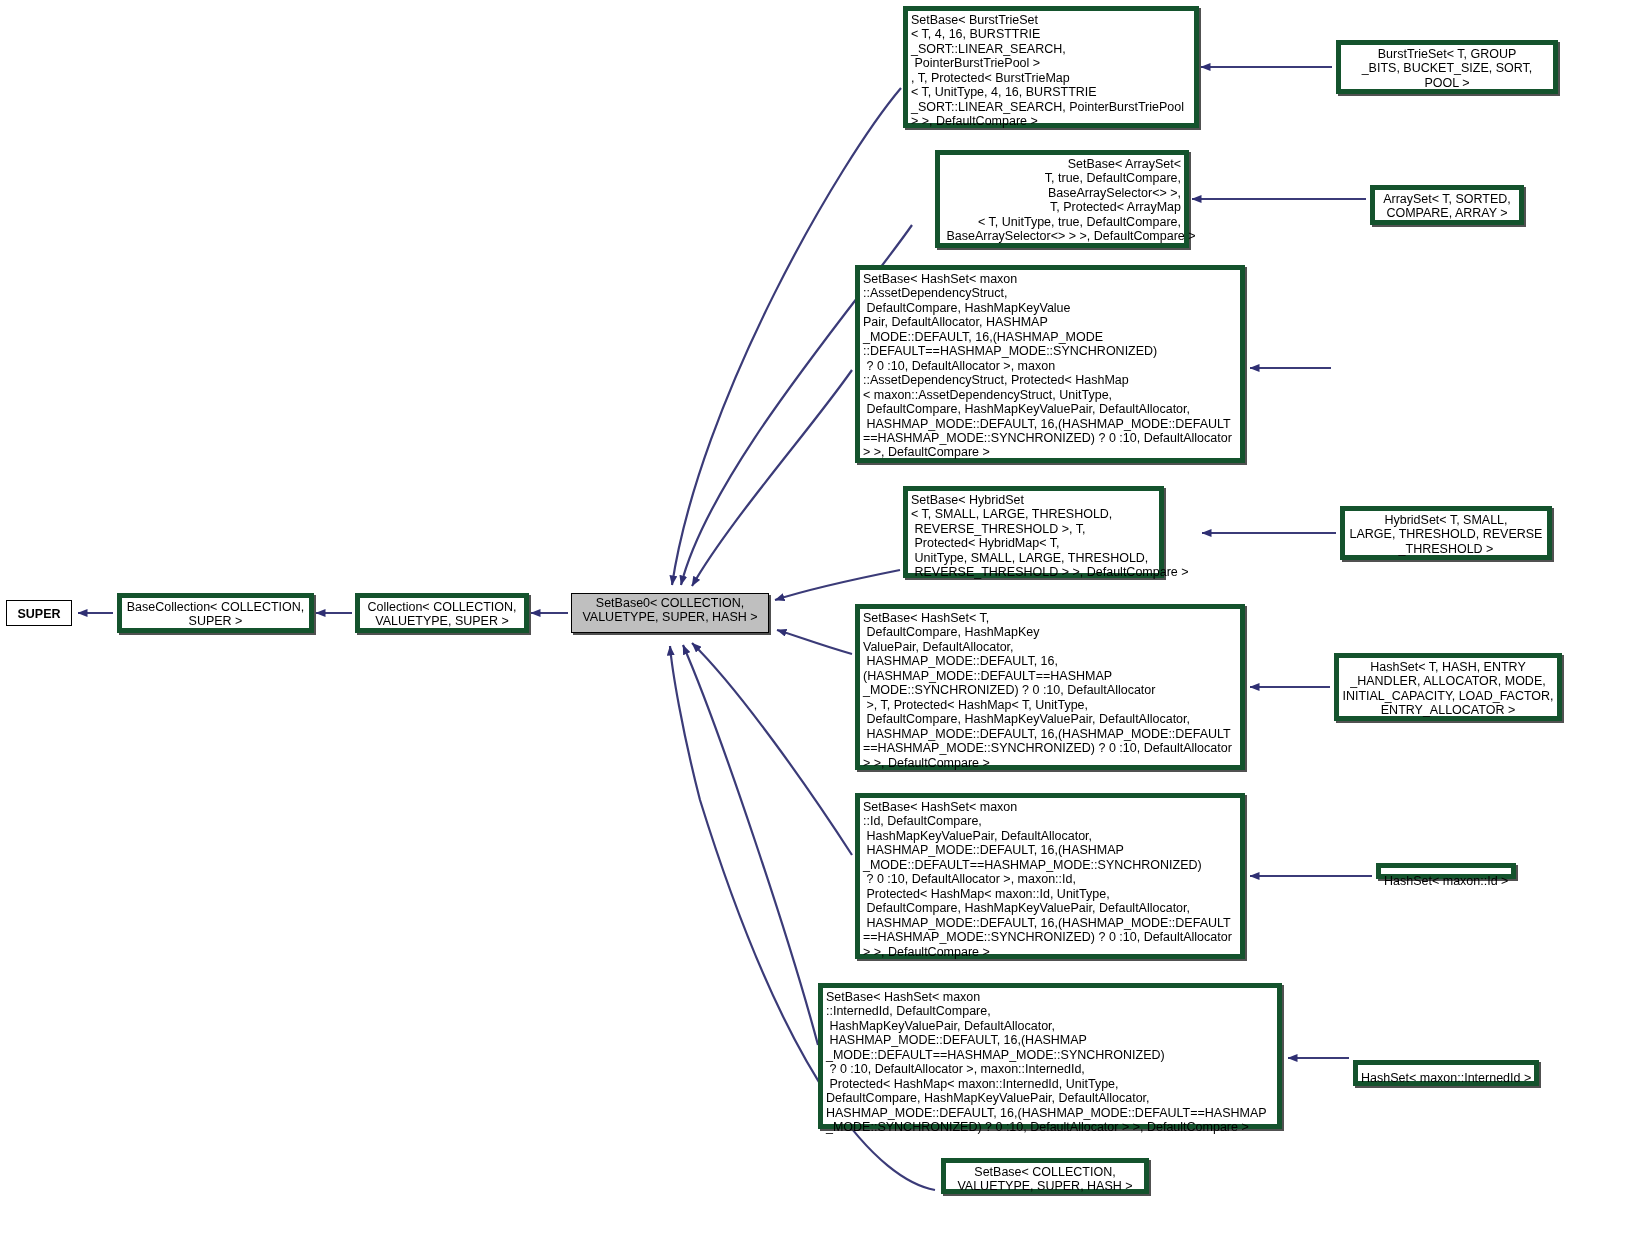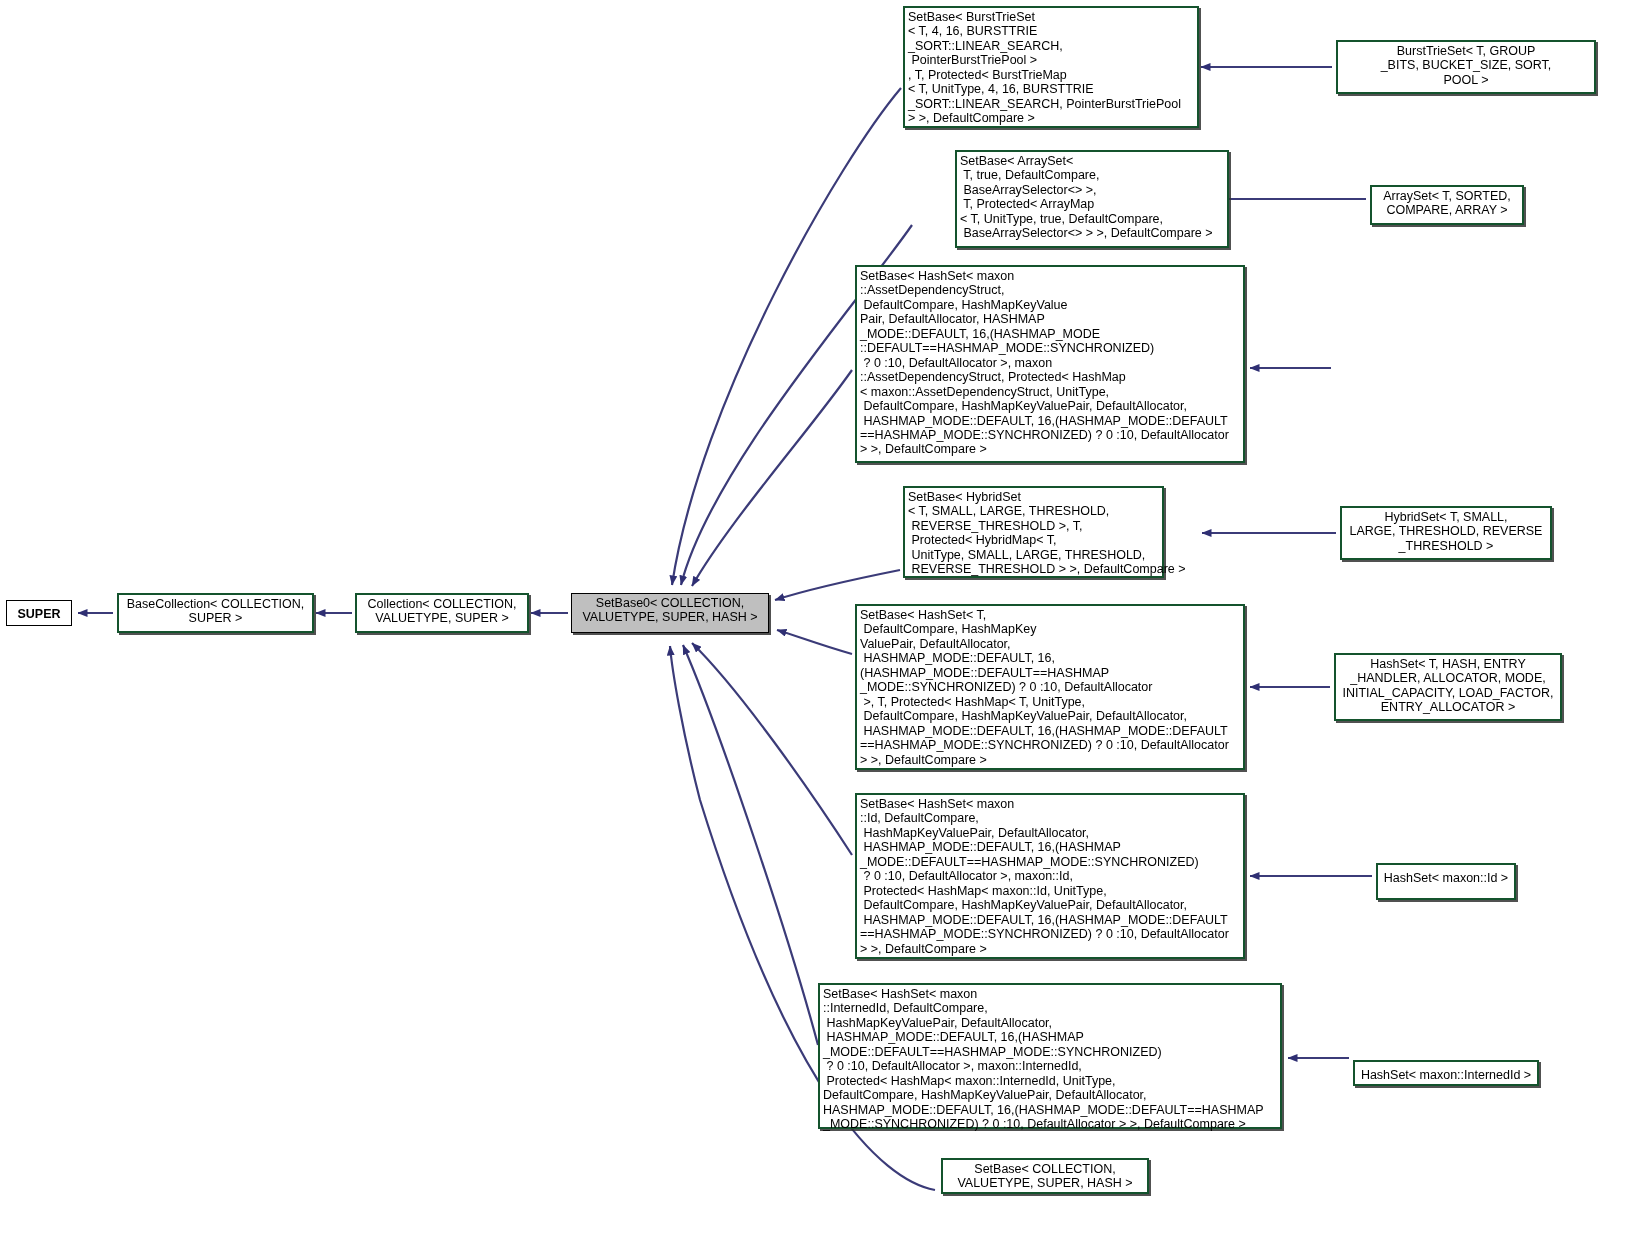--- a/index.html
+++ b/index.html
@@ -19,21 +19,21 @@
     position: absolute;
     left: 0;
     top: 0;
     width: 1644px;
     height: 1260px;
     pointer-events: none;
   }
   .node {
     position: absolute;
     box-sizing: border-box;
-    border: 2px solid #14532d;
+    border: 5px solid #14532d;
     background: #ffffff;
     color: #000000;
     font-size: 12.5px;
     line-height: 14.45px;
     padding: 2px 3px;
     white-space: pre;
     overflow: visible;
     box-shadow: 2px 2px 0 0 rgba(50,50,50,0.85);
   }
   .node.center {
@@ -97,21 +97,21 @@
 
   <div class="node lft" style="left:903px; top:6px; width:296px; height:122px;">SetBase&lt; BurstTrieSet
 &lt; T, 4, 16, BURSTTRIE
 _SORT::LINEAR_SEARCH,
  PointerBurstTriePool &gt;
 , T, Protected&lt; BurstTrieMap
 &lt; T, UnitType, 4, 16, BURSTTRIE
 _SORT::LINEAR_SEARCH, PointerBurstTriePool
 &gt; &gt;, DefaultCompare &gt;</div>
 
-  <div class="node lft" style="left:955px; top:150px; width:274px; height:98px;">SetBase&lt; ArraySet&lt;
+  <div class="node lft" style="left:935px; top:150px; width:254px; height:98px;text-align:right;">SetBase&lt; ArraySet&lt;
  T, true, DefaultCompare,
  BaseArraySelector&lt;&gt; &gt;,
  T, Protected&lt; ArrayMap
 &lt; T, UnitType, true, DefaultCompare,
  BaseArraySelector&lt;&gt; &gt; &gt;, DefaultCompare &gt;</div>
 
   <div class="node lft" style="left:855px; top:265px; width:390px; height:198px;">SetBase&lt; HashSet&lt; maxon
 ::AssetDependencyStruct,
  DefaultCompare, HashMapKeyValue
 Pair, DefaultAllocator, HASHMAP
@@ -163,34 +163,34 @@
 _MODE::DEFAULT==HASHMAP_MODE::SYNCHRONIZED)
  ? 0 :10, DefaultAllocator &gt;, maxon::InternedId,
  Protected&lt; HashMap&lt; maxon::InternedId, UnitType,
 DefaultCompare, HashMapKeyValuePair, DefaultAllocator,
 HASHMAP_MODE::DEFAULT, 16,(HASHMAP_MODE::DEFAULT==HASHMAP
 _MODE::SYNCHRONIZED) ? 0 :10, DefaultAllocator &gt; &gt;, DefaultCompare &gt;</div>
 
   <div class="node ctr" style="left:941px; top:1158px; width:208px; height:36px;">SetBase&lt; COLLECTION,
 VALUETYPE, SUPER, HASH &gt;</div>
 
-  <div class="node ctr" style="left:1336px; top:40px; width:260px; height:54px;">BurstTrieSet&lt; T, GROUP
+  <div class="node ctr" style="left:1336px; top:40px; width:222px; height:54px;">BurstTrieSet&lt; T, GROUP
 _BITS, BUCKET_SIZE, SORT,
 POOL &gt;</div>
 
   <div class="node ctr" style="left:1370px; top:185px; width:154px; height:40px;">ArraySet&lt; T, SORTED,
 COMPARE, ARRAY &gt;</div>
 
 
   <div class="node ctr" style="left:1340px; top:506px; width:212px; height:54px;">HybridSet&lt; T, SMALL,
 LARGE, THRESHOLD, REVERSE
 _THRESHOLD &gt;</div>
 
   <div class="node ctr" style="left:1334px; top:653px; width:228px; height:68px;">HashSet&lt; T, HASH, ENTRY
 _HANDLER, ALLOCATOR, MODE,
 INITIAL_CAPACITY, LOAD_FACTOR,
 ENTRY_ALLOCATOR &gt;</div>
 
-  <div class="node ctr" style="left:1376px; top:863px; width:140px; height:37px; line-height:22px;">HashSet&lt; maxon::Id &gt;</div>
+  <div class="node ctr" style="left:1376px; top:863px; width:140px; height:16px; line-height:22px;">HashSet&lt; maxon::Id &gt;</div>
 
   <div class="node ctr" style="left:1353px; top:1045px; width:186px; height:26px; line-height:22px;margin-top:15px;">HashSet&lt; maxon::InternedId &gt;</div>
 
 </div>
 
 </body></html>

